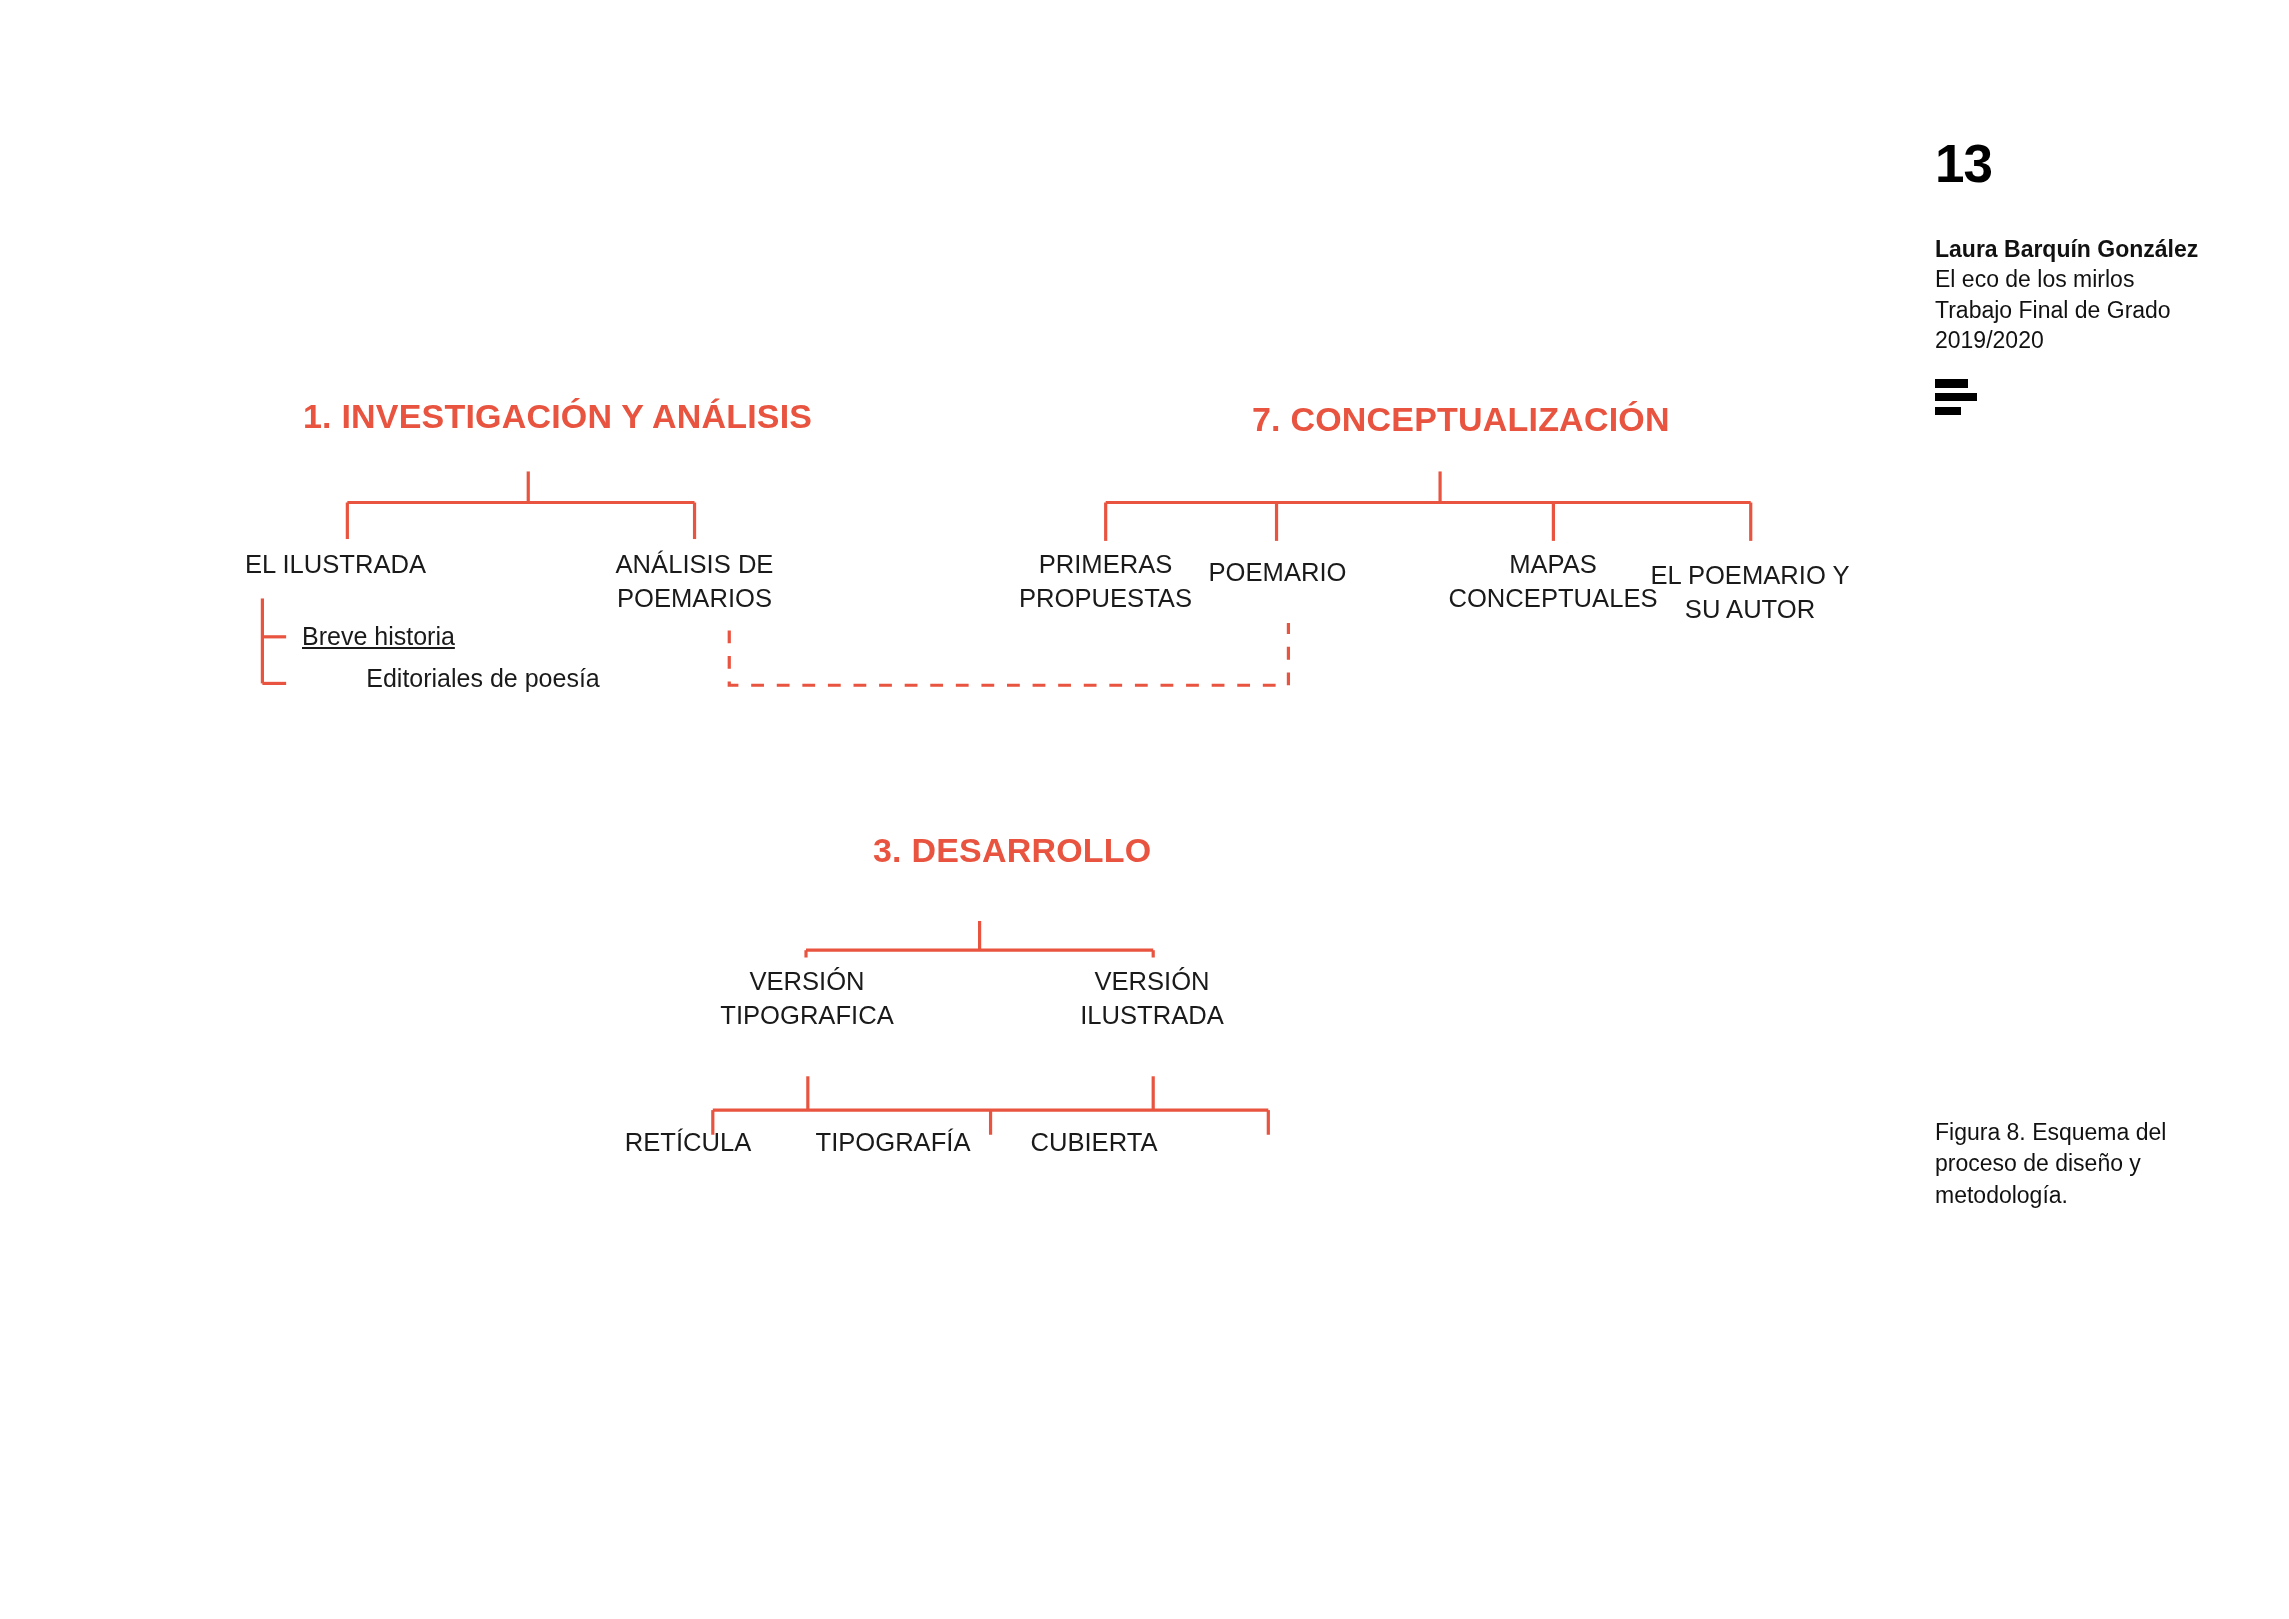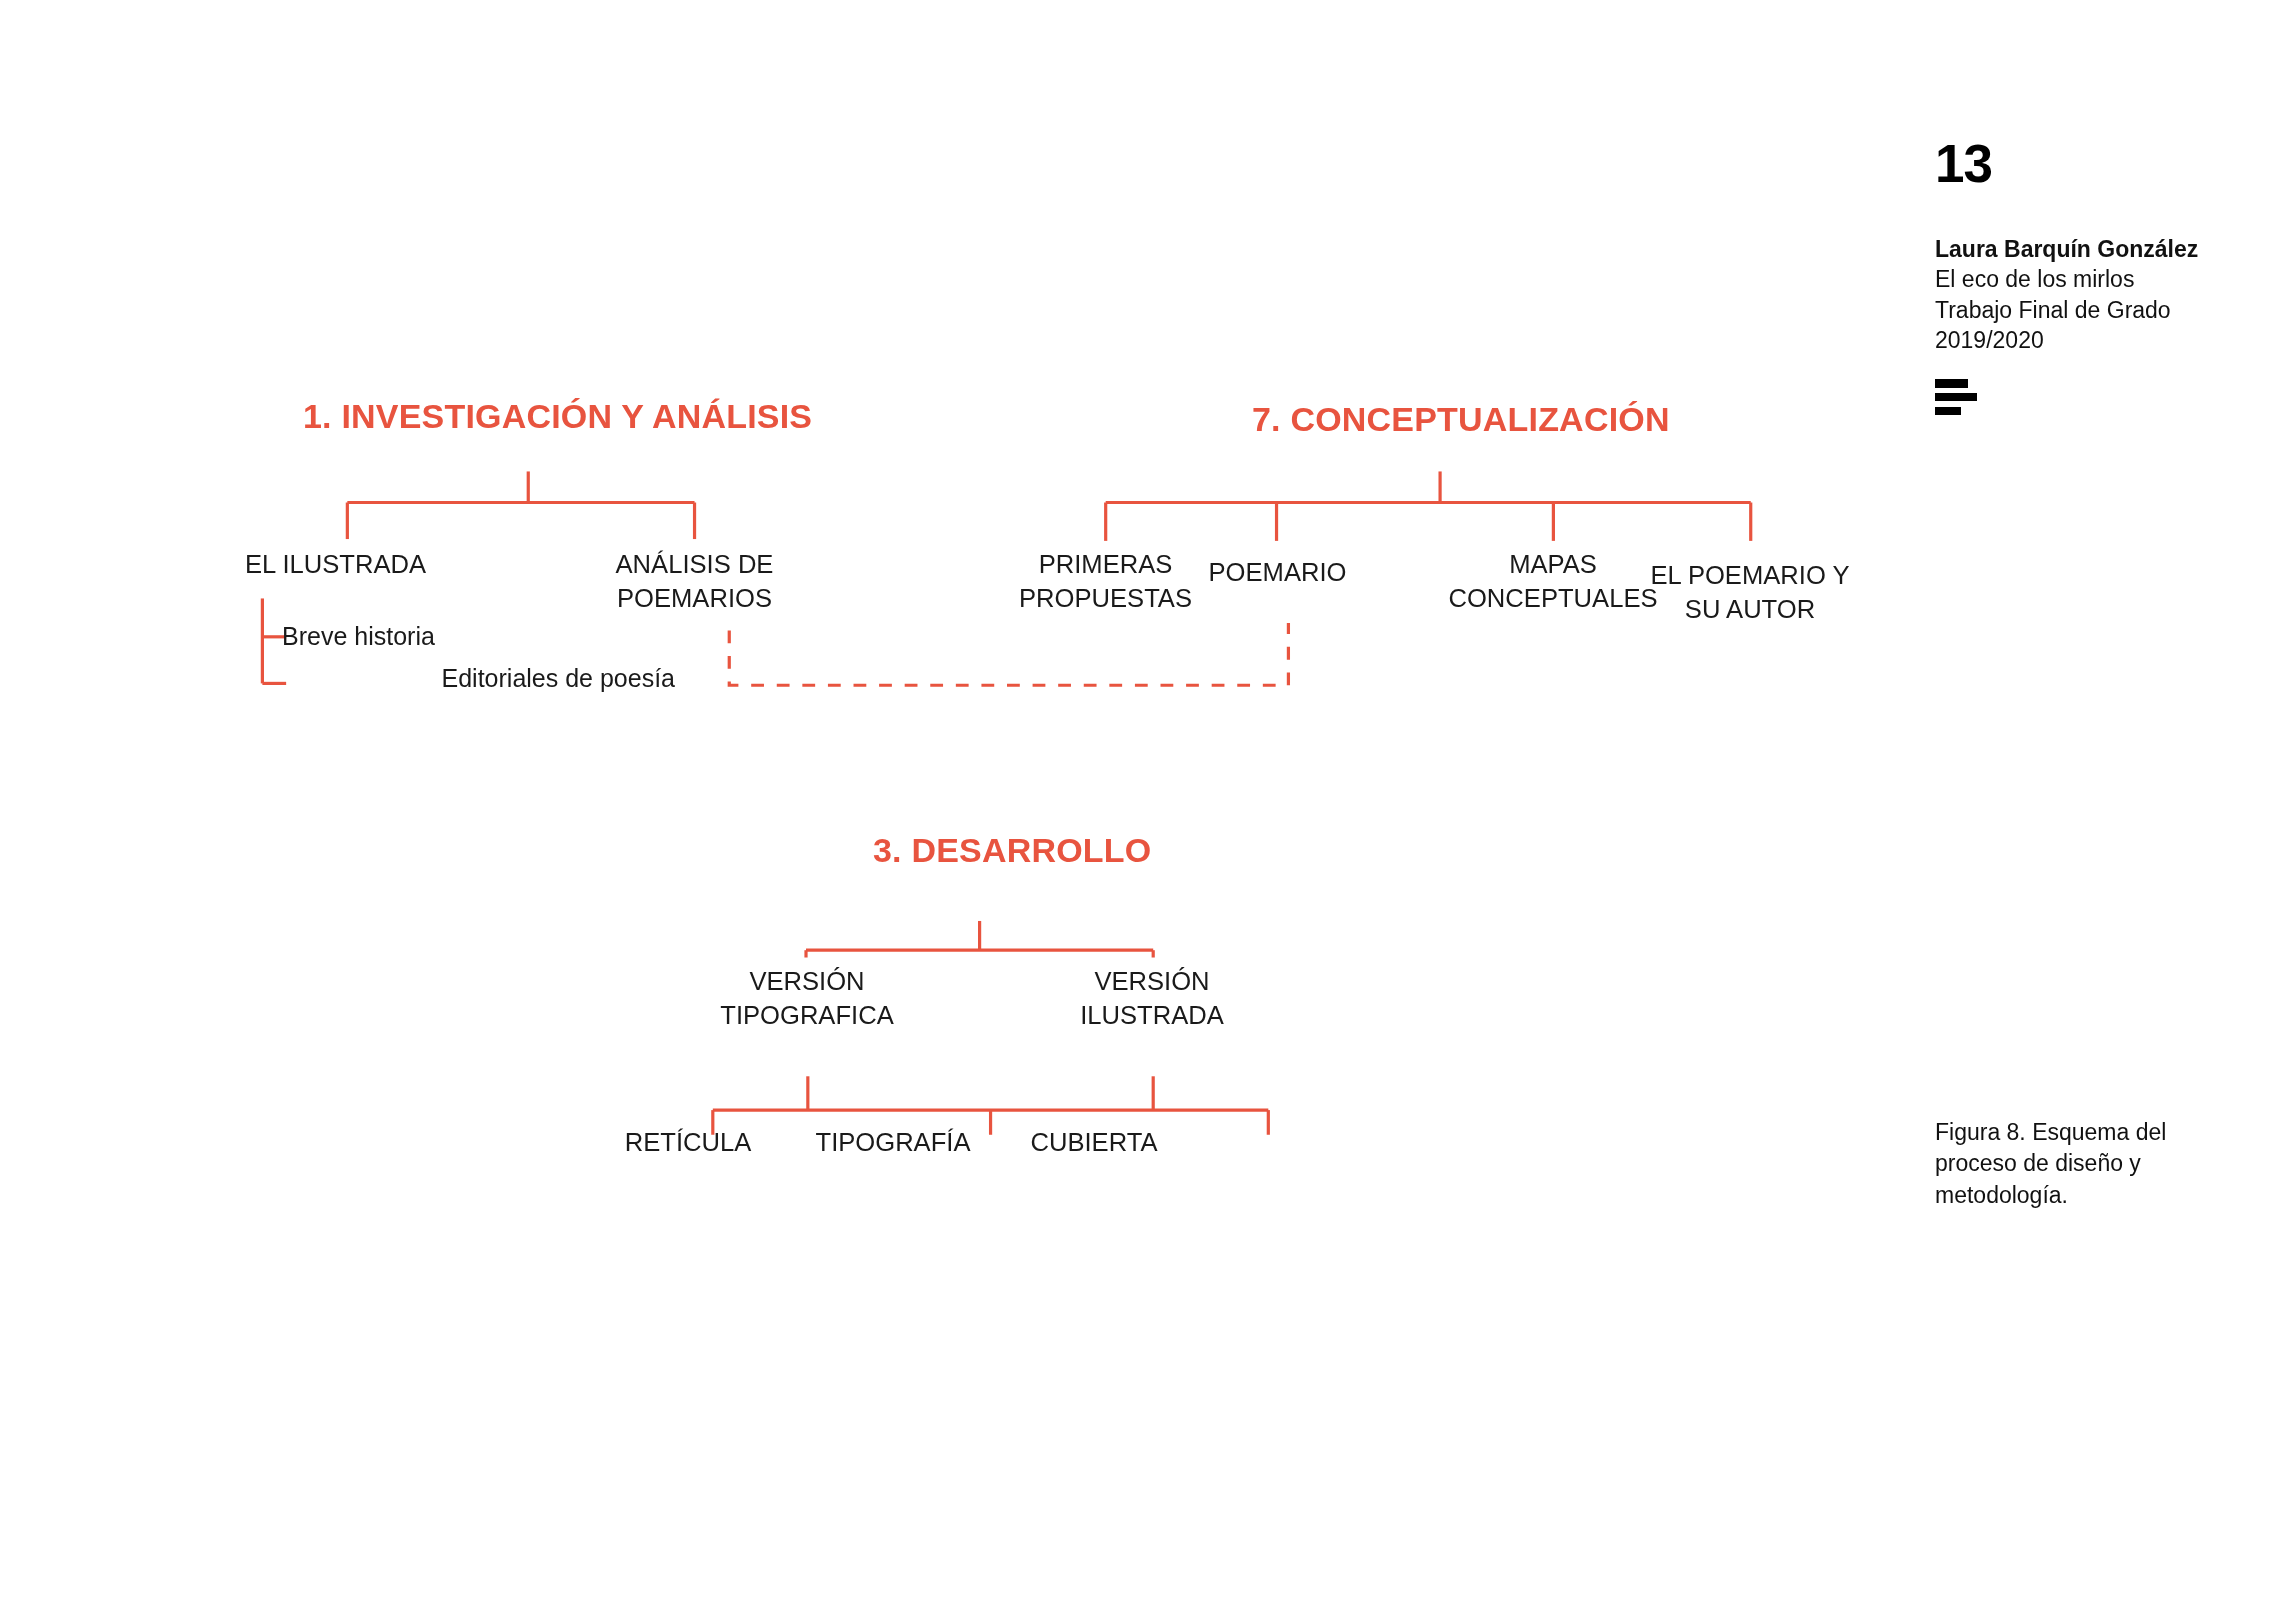--- a/index.html
+++ b/index.html
@@ -88,22 +88,22 @@
     font-size: 25.6px;
     line-height: 1.32;
     color: #1a1a1a;
     text-align: center;
     white-space: pre-line;
   }
 
   
   #n-poemario       { left: 245px;  top: 548px; width: 219px; text-align: left; }
   #n-analisis       { left: 585px;  top: 548px; width: 219px; }
-  #n-breve          { left: 282px;  top: 620px; width: 329px; text-align: left; font-size: 25px; }
-  #n-editoriales    { left: 291px;  top: 662px; width: 384px; text-align: right; font-size: 25px; }
+  #n-breve          { left: 302px;  top: 620px; width: 329px; text-align: left; font-size: 25px; text-decoration: underline; }
+  #n-editoriales    { left: 291px;  top: 662px; width: 384px; text-align: center; font-size: 25px; }
 
   
   #n-primeras       { left: 1005px; top: 548px; width: 201px; }
   #n-enfoque        { left: 1170px; top: 556px; width: 215px; }
   #n-mapas          { left: 1439px; top: 548px; width: 228px; }
   #n-poemario-autor { left: 1636px; top: 559px; width: 228px; }
 
   
   #n-version-tipo   { left: 704px;  top: 965px; width: 206px; }
   #n-version-ilus   { left: 1049px; top: 965px; width: 206px; }

